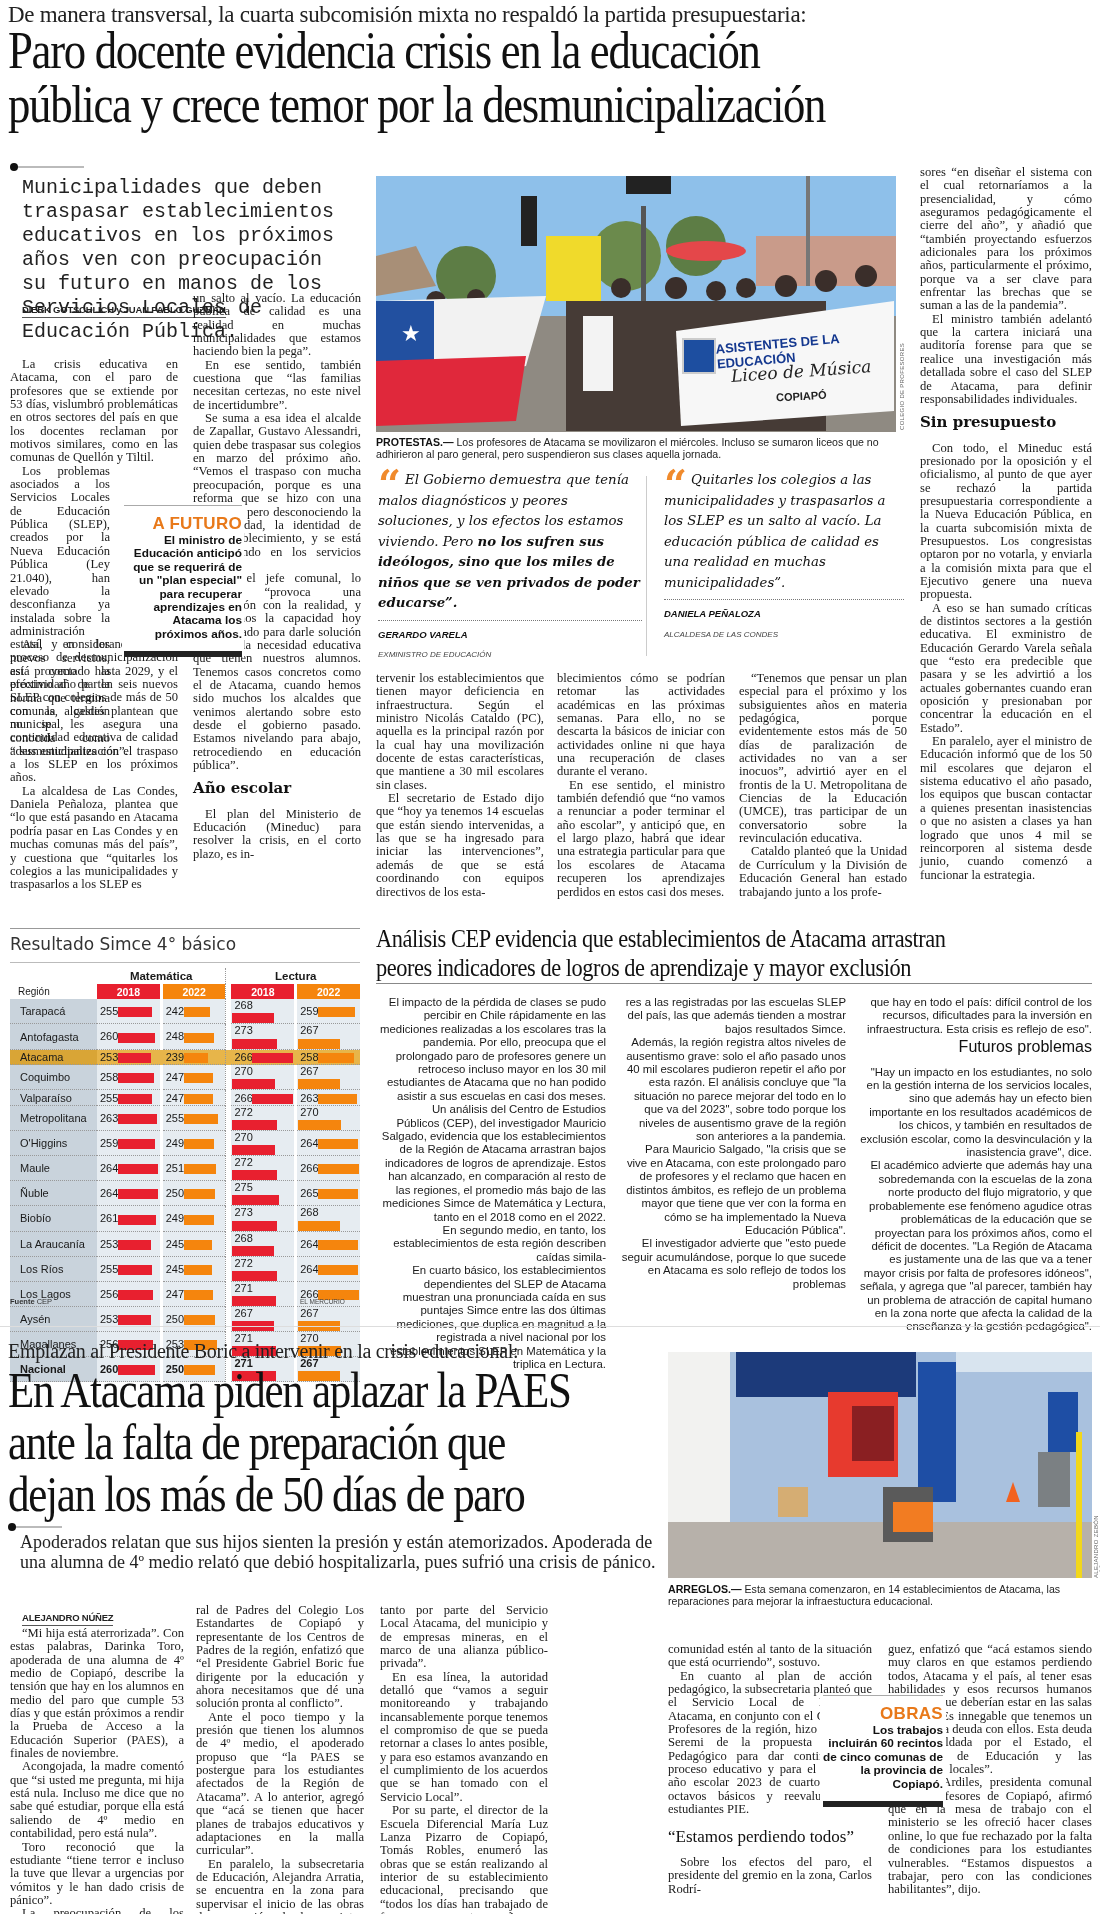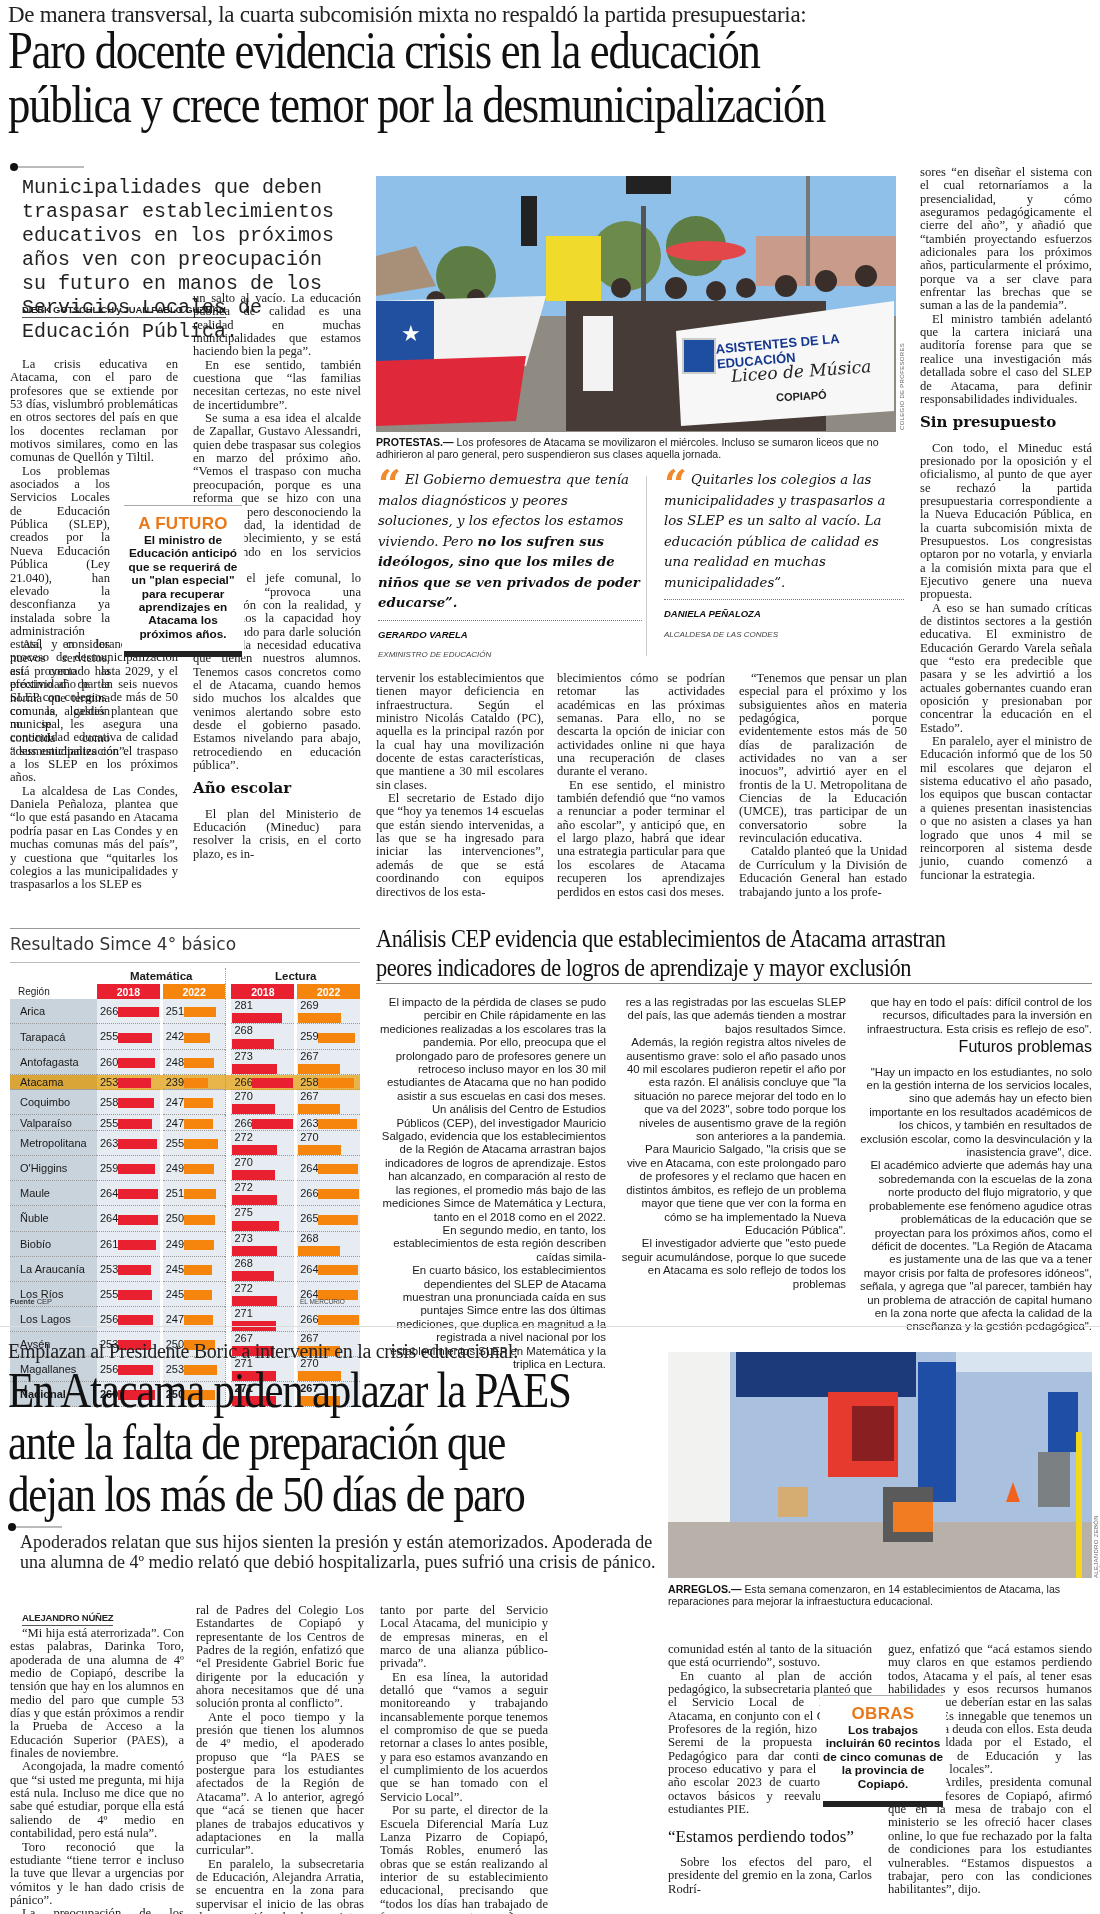--- a/index.html
+++ b/index.html
@@ -14,21 +14,21 @@
 .byline{font-family:"Liberation Sans",sans-serif;font-size:9.5px;font-weight:bold;letter-spacing:-0.2px;border-bottom:1px solid #555;padding-bottom:2px;display:inline-block;color:#222}
 .col{font-family:"Liberation Serif",serif;font-size:12.6px;line-height:13.35px;text-align:justify;hyphens:auto;color:#1a1a1a}
 .col p{text-indent:12px}
 .col p.noind{text-indent:0}
 .sans-col{font-family:"Liberation Sans",sans-serif;font-size:11.4px;line-height:13.4px;text-align:right;color:#1a1a1a}
 .sans-col p{text-indent:11px}
 .subhead{font-family:"DejaVu Serif",serif;font-weight:bold;font-size:15px;margin:10px 0 12px 0;color:#111}
 .subhead-sans{font-family:"Liberation Sans",sans-serif;font-size:16px;margin:4px 0 12px 0;color:#111}
 .caption{font-family:"Liberation Sans",sans-serif;font-size:10.6px;line-height:12.4px;color:#222}
 .caption b{font-weight:bold;color:#111}
-.sidebar-box{text-align:center;font-family:"Liberation Sans",sans-serif}
+.sidebar-box{text-align:right;font-family:"Liberation Sans",sans-serif}
 .sidebar-box .rule-top{height:1px;background:#aaa;margin-bottom:8px}
 .sidebar-box .title{color:#e8791a;font-weight:bold;font-size:17px;letter-spacing:0.3px}
 .sidebar-box .body{font-weight:bold;font-size:11.8px;line-height:13.4px;color:#111}
 .sidebar-box .rule-bot{height:6px;background:#222;margin-top:10px}
 .quote{font-family:"DejaVu Serif",serif;font-style:italic;font-size:13.3px;line-height:20.5px;color:#111}
 .quote .qmark{color:#f08a2c;font-size:40px;font-style:normal;font-weight:bold;font-family:"DejaVu Serif",serif;line-height:0;vertical-align:-14px;margin-right:4px}
 .quote b{font-weight:bold}
 .quote-rule{border-top:1px dotted #777;margin:6px 0 4px 0}
 .q-name{font-family:"Liberation Sans",sans-serif;font-weight:bold;font-size:9.5px;color:#111}
 .q-role{font-family:"Liberation Sans",sans-serif;font-size:8px;color:#444}
@@ -147,21 +147,21 @@
   <div class="quote-rule"></div>
   <div class="q-name">DANIELA PEÑALOZA</div>
   <div class="q-role">ALCALDESA DE LAS CONDES</div>
 </div>
 
 <div class="abs col" style="left:376px;top:672px;width:168px;">
   <p class="noind">tervenir los establecimientos que tienen mayor deficiencia en infraestructura. Según el ministro Nicolás Cataldo (PC), aquella es la principal razón por la cual hay una movilización docente de estas características, que mantiene a 30 mil escolares sin clases.</p>
   <p>El secretario de Estado dijo que “hoy ya tenemos 14 escuelas que están siendo intervenidas, a las que se ha ingresado para iniciar las intervenciones”, además de que se está coordinando con equipos directivos de los esta-</p>
 </div>
 <div class="abs col" style="left:557px;top:672px;width:168px;">
-  <p class="noind">blecimientos cómo se podrían retomar las actividades académicas en las próximas semanas. Para ello, no se descarta la opción de iniciar con actividades online ni que haya una recuperación de clases durante el verano.</p>
+  <p class="noind">blecimientos cómo se podrían retomar las actividades académicas en las próximas semanas. Para ello, no se descarta la básicos de iniciar con actividades online ni que haya una recuperación de clases durante el verano.</p>
   <p>En ese sentido, el ministro también defendió que “no vamos a renunciar a poder terminar el año escolar”, y anticipó que, en el largo plazo, habrá que idear una estrategia particular para que los escolares de Atacama recuperen los aprendizajes perdidos en estos casi dos meses.</p>
 </div>
 <div class="abs col" style="left:739px;top:672px;width:168px;">
   <p>“Tenemos que pensar un plan especial para el próximo y los subsiguientes años en materia pedagógica, porque evidentemente estos más de 50 días de paralización de actividades no van a ser inocuos”, advirtió ayer en el frontis de la U. Metropolitana de Ciencias de la Educación (UMCE), tras participar de un conversatorio sobre la revinculación educativa.</p>
   <p>Cataldo planteó que la Unidad de Currículum y la División de Educación General han estado trabajando junto a los profe-</p>
 </div>
 
 <div class="abs col" style="left:920px;top:166px;width:172px;">
   <p class="noind">sores “en diseñar el sistema con el cual retornaríamos a la presencialidad, y cómo aseguramos pedagógicamente el cierre del año”, y añadió que “también proyectando esfuerzos adicionales para los próximos años, particularmente el próximo, porque va a ser clave para enfrentar las brechas que se suman a las de la pandemia”.</p>
   <p>El ministro también adelantó que la cartera iniciará una auditoría forense para que se realice una investigación más detallada sobre el caso del SLEP de Atacama, para definir responsabilidades individuales.</p>
@@ -189,30 +189,20 @@
       <th class="gap"></th>
       <th class="yr-orange">2022</th>
       <th class="vline"></th>
       <th class="yr-red">2018</th>
       <th class="gap"></th>
       <th class="yr-orange">2022</th>
     </tr>
   </thead>
   <tbody id="simce-body">
       <tr>
-        <td class="reg-cell">Arica</td>
-        <td class="val-cell"><span class="num">266</span><span class="bar" style="background:#e8202f;width:41px"></span></td>
-        <td class="gap"></td>
-        <td class="val-cell"><span class="num">251</span><span class="bar" style="background:#f5850d;width:32px"></span></td>
-        <td class="vline"></td>
-        <td class="val-cell"><span class="num">281</span><span class="bar" style="background:#e8202f;width:50px"></span></td>
-        <td class="gap"></td>
-        <td class="val-cell"><span class="num">269</span><span class="bar" style="background:#f5850d;width:43px"></span></td>
-      </tr>
-      <tr>
         <td class="reg-cell">Tarapacá</td>
         <td class="val-cell"><span class="num">255</span><span class="bar" style="background:#e8202f;width:34px"></span></td>
         <td class="gap"></td>
         <td class="val-cell"><span class="num">242</span><span class="bar" style="background:#f5850d;width:26px"></span></td>
         <td class="vline"></td>
         <td class="val-cell"><span class="num">268</span><span class="bar" style="background:#e8202f;width:42px"></span></td>
         <td class="gap"></td>
         <td class="val-cell"><span class="num">259</span><span class="bar" style="background:#f5850d;width:37px"></span></td>
       </tr>
       <tr>

